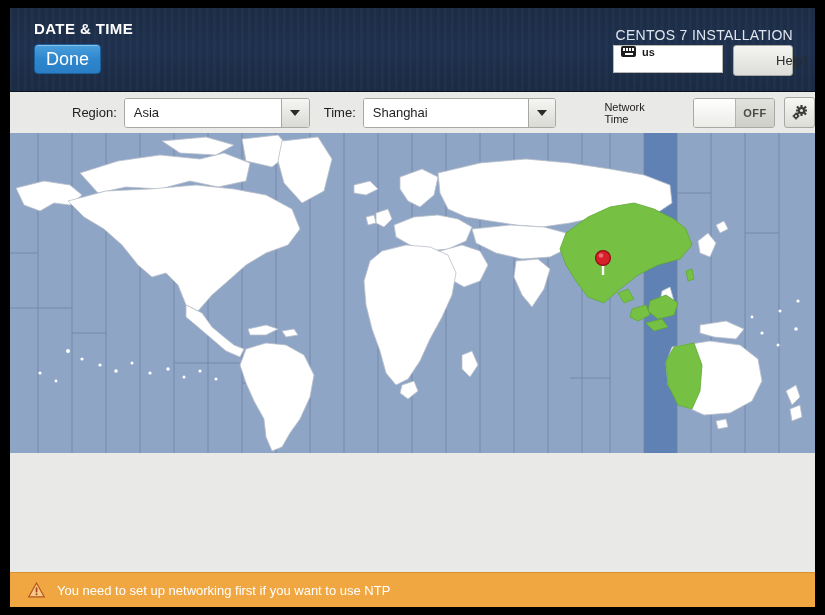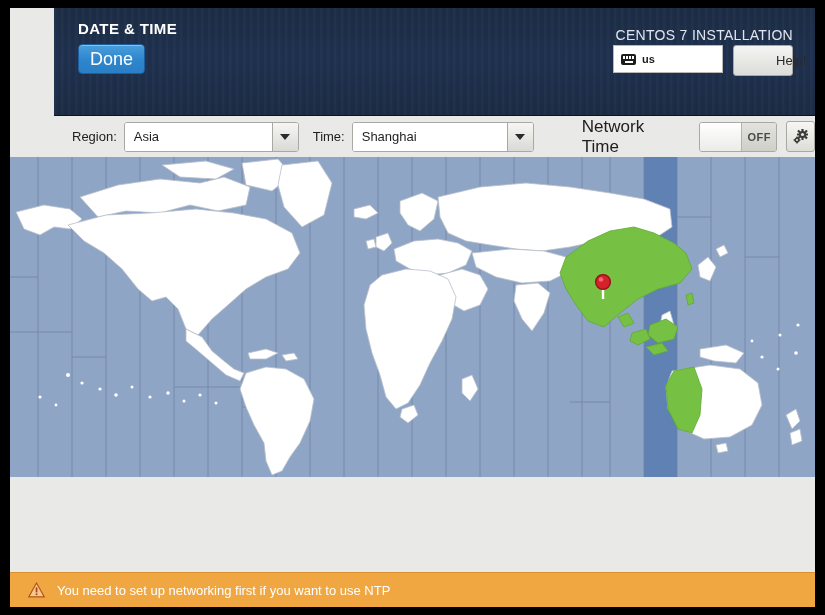--- a/index.html
+++ b/index.html
@@ -15,30 +15,29 @@
     position: absolute;
     left: 10px; top: 8px;
     width: 805px; height: 599px;
     background: #e9e9e7;
     overflow: hidden;
   }
 
   
   .header {
     position: relative;
-    height: 108px;
+    height: 84px;
     background:
       repeating-linear-gradient(90deg,
         rgba(255,255,255,0.020) 0px,
         rgba(255,255,255,0.020) 2px,
         rgba(0,0,0,0.025) 3px,
         rgba(0,0,0,0.025) 7px),
       linear-gradient(180deg, #1d2d45 0%, #1f3150 48%, #1c2c44 100%);
     border-bottom: 1px solid #0c1420;
-    margin-left: 44px;
   }
   .hdr-title {
     position: absolute; left: 24px; top: 12px;
     color: #ffffff; font-size: 15px; font-weight: bold;
     letter-spacing: 0.4px;
   }
   .done-btn {
     position: absolute; left: 24px; top: 36px;
     width: 67px; height: 30px;
     background: linear-gradient(180deg, #4a9fdc 0%, #2e86cd 52%, #2a7fc6 100%);
@@ -50,21 +49,21 @@
   }
   .hdr-product {
     position: absolute; right: 22px; top: 19px;
     color: #dfe6ef; font-size: 14px; letter-spacing: 0.3px;
   }
   .kbd-box {
     position: absolute; right: 92px; top: 37px;
     width: 110px; height: 28px;
     background: #ffffff;
     border: 1px solid #b8b8b4;
-    display: flex; align-items: center; gap: 6px;
+    display: flex; align-items: flex-start; gap: 6px;
     padding-left: 7px;
     cursor: pointer;
   }
   .kbd-glyph {
     width: 15px; height: 11px;
     background: #1c1c1c;
     border-radius: 2px;
     position: relative;
   }
   .kbd-glyph::before {
@@ -119,21 +118,21 @@
     background: linear-gradient(180deg, #f6f6f4 0%, #d9d9d5 100%);
     border-left: 1px solid #a9a9a4;
     display: flex; align-items: center; justify-content: center;
   }
   .tri-down {
     width: 0; height: 0;
     border-left: 5px solid transparent;
     border-right: 5px solid transparent;
     border-top: 6px solid #2b2b2b;
   }
-  .nt-label { font-size: 17px; color: #22201e; margin-left: 48px; margin-right: 24px; }
+  .nt-label { font-size: 11px; color: #22201e; margin-left: 48px; margin-right: 24px; }
   .switch {
     display: flex; height: 30px; width: 86px;
     border: 1px solid #a9a9a4; border-radius: 3px;
     overflow: hidden; cursor: pointer;
   }
   .switch-knob {
     width: 42px;
     background: linear-gradient(180deg, #ffffff 0%, #ebebe8 100%);
     border-right: 1px solid #b4b4af;
   }

